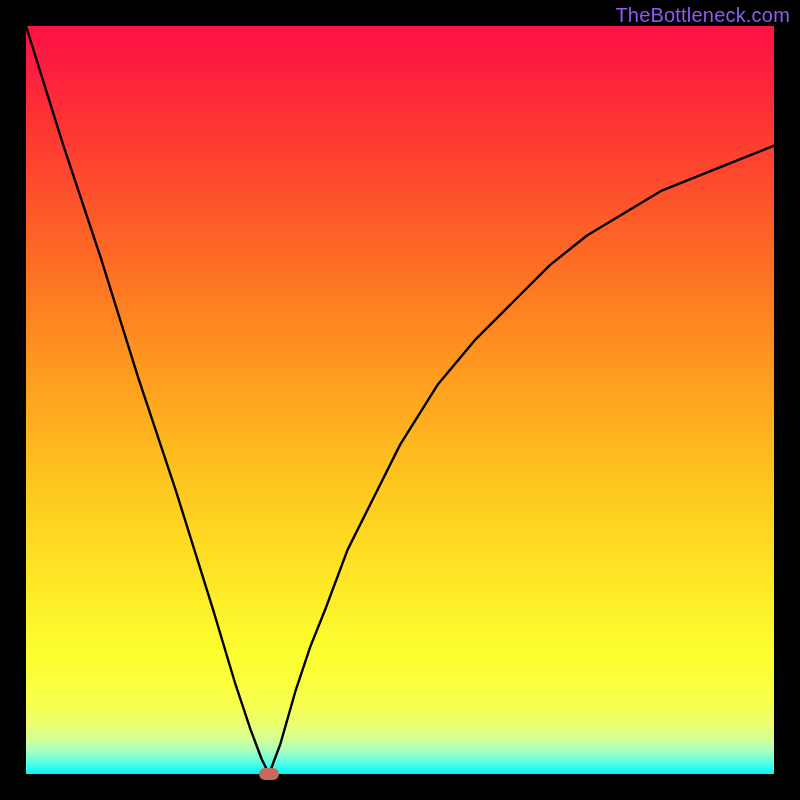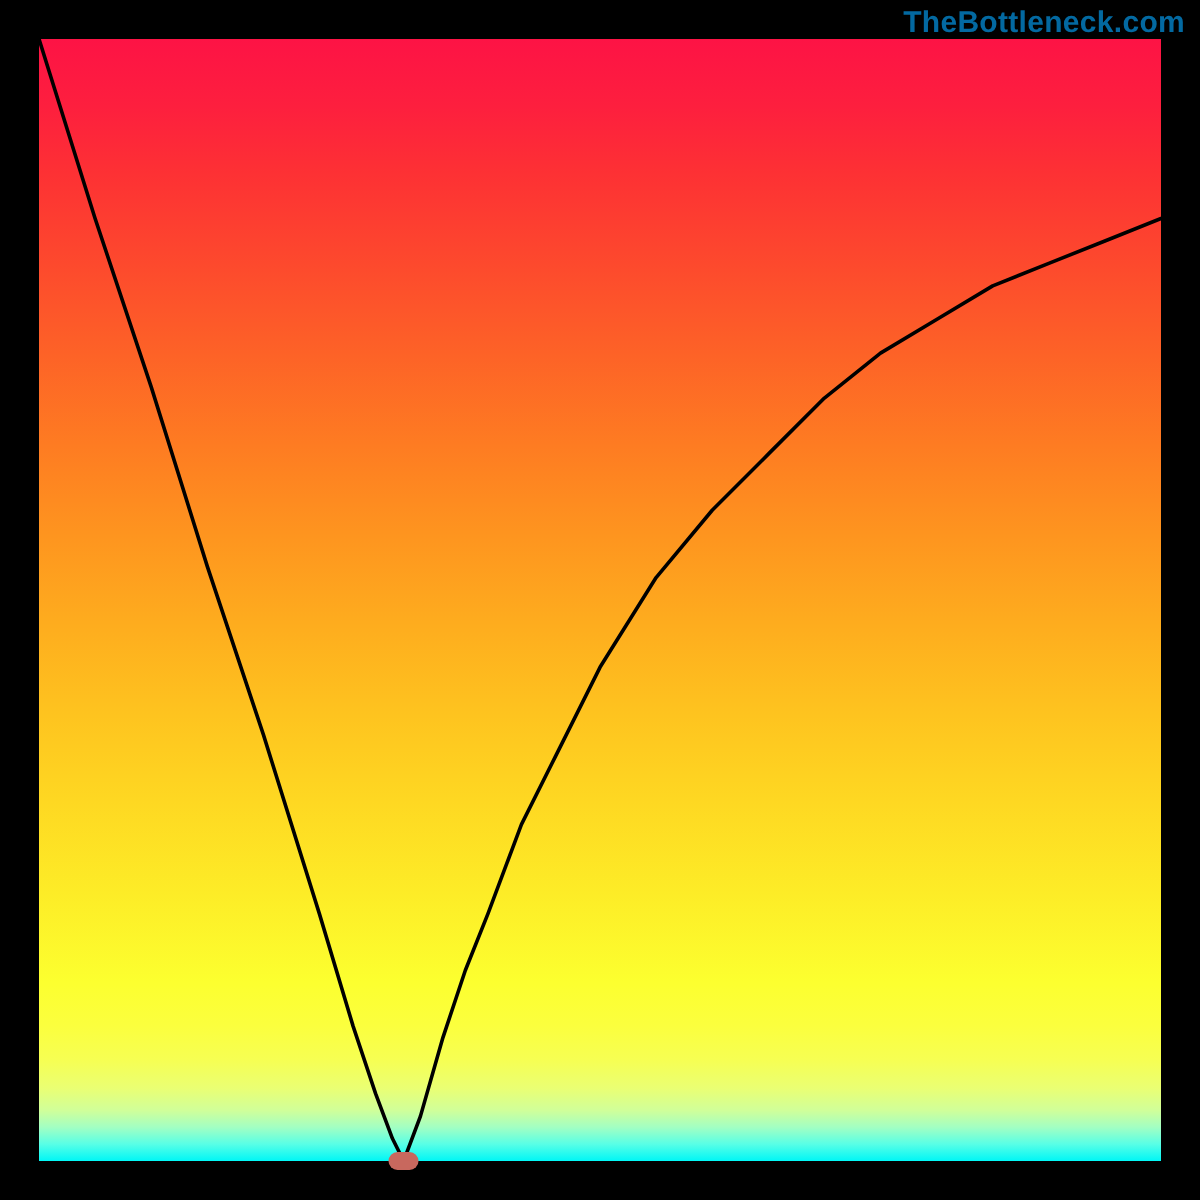--- a/index.html
+++ b/index.html
@@ -50,23 +50,23 @@
     position: absolute;
     left: 0;
     top: 0;
     width: 748px;
     height: 748px;
   }
   .watermark {
     position: absolute;
     top: 4px;
     right: 10px;
-    color: #0369a1;
+    color: #8b5cf6;
     font-size: 20px;
-    font-weight: 700;
+    font-weight: 400;
     letter-spacing: 0.2px;
   }
   .marker {
     position: absolute;
     width: 20px;
     height: 12px;
     border-radius: 6px;
     background: #c8685e;
     transform: translate(-50%, -50%);
   }

